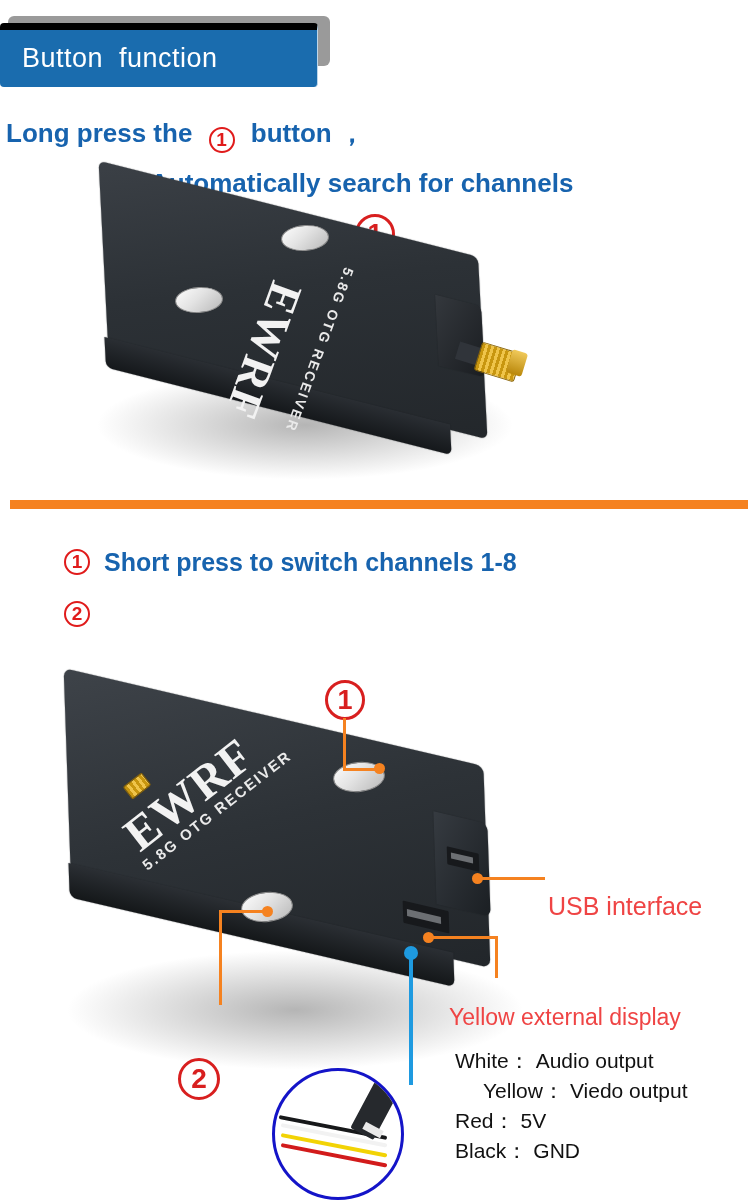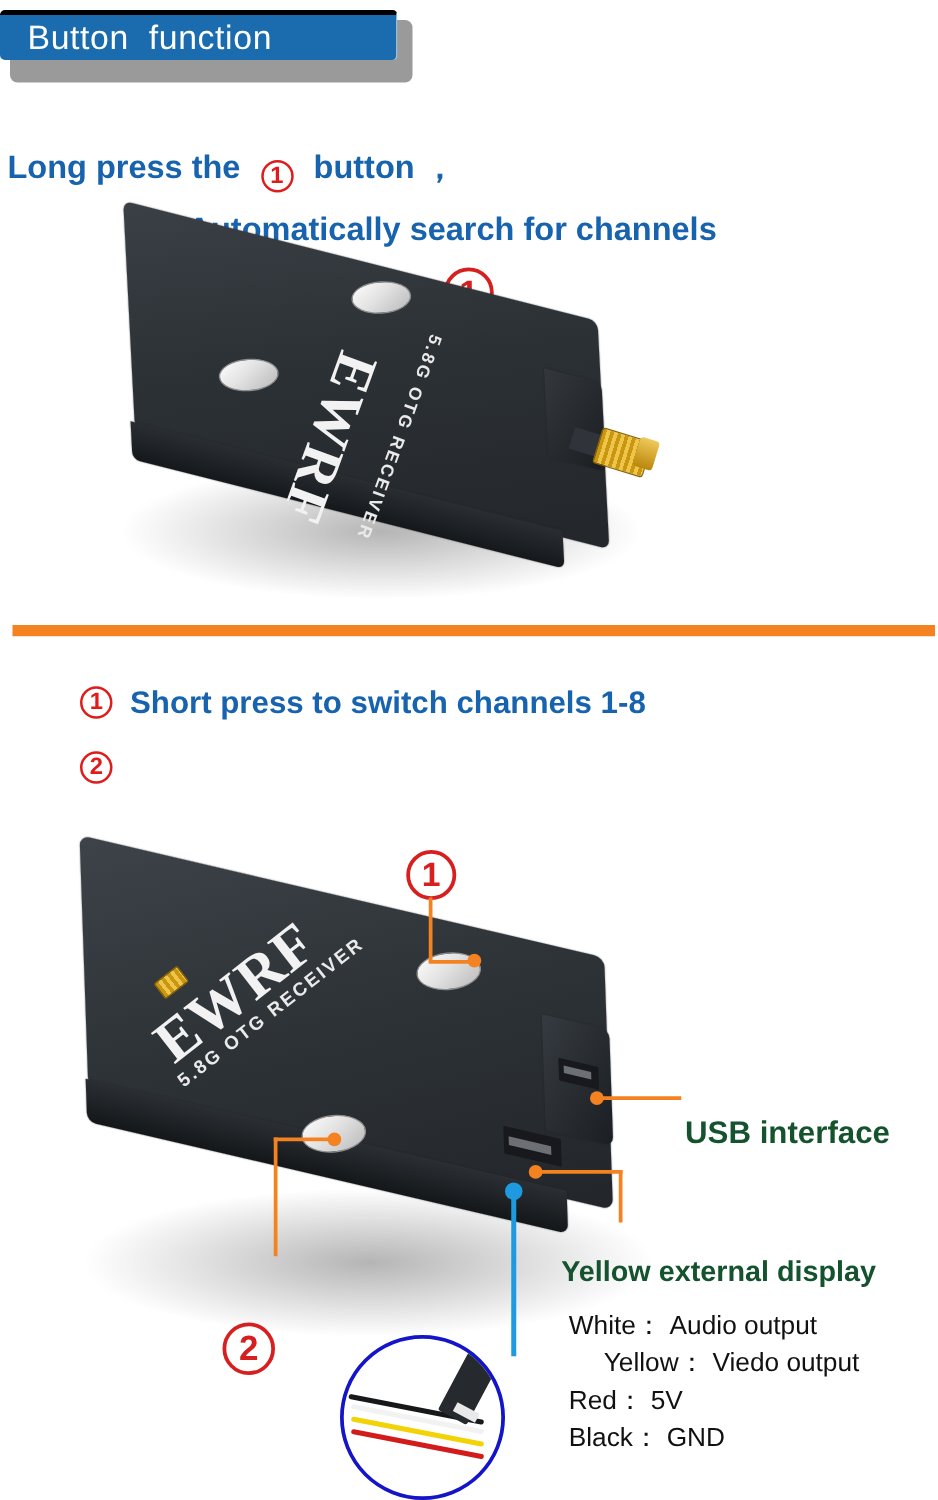--- a/index.html
+++ b/index.html
@@ -11,23 +11,23 @@
   }
   #page { position: relative; width: 750px; height: 1200px; background:#fff; }
 
   
   .banner-wrap { position:absolute; left:0; top:8px; width:330px; height:52px; }
   .banner-shadow {
     position:absolute; left:8px; top:8px; width:322px; height:50px;
     background:#9a9a9a; border-radius:6px;
   }
   .banner {
-    position:absolute; left:0; top:0; width:318px; height:40px;
+    position:absolute; left:0; top:15px; width:318px; height:64px;
     background:#1a6cae; border-radius:4px;
-    border-top:4px solid #000000; border-right:1px solid #bcd6ea;
+    border-top:7px solid #000000; border-right:1px solid #bcd6ea;
     display:flex; align-items:center;
   }
   .banner-text {
     color:#ffffff; font-size:27px; letter-spacing:0.5px;
     padding-left:22px; white-space:pre; line-height:1;
   }
 
   
   .blue-line {
     position:absolute; color:#1763ae; font-weight:bold;
@@ -93,21 +93,21 @@
   .cable-circle {
     position:absolute; border:3px solid #1414c8; border-radius:50%;
     overflow:hidden; background:#ffffff;
   }
   .wire { position:absolute; height:4px; border-radius:2px; transform-origin:left center; }
   .conn-body { position:absolute; background:#26292d; border-radius:2px; }
   .conn-tip  { position:absolute; background:#e9e9e9; }
 
   
   .red-head {
-    position:absolute; color:#14532d; font-weight:bold; white-space:nowrap; line-height:1;
+    position:absolute; color:#ef4444; font-weight:normal; white-space:nowrap; line-height:1;
   }
   .legend {
     position:absolute; color:#111111; white-space:nowrap; line-height:1;
   }
 </style>
 </head>
 <body>
 
 <div id="page">
 

